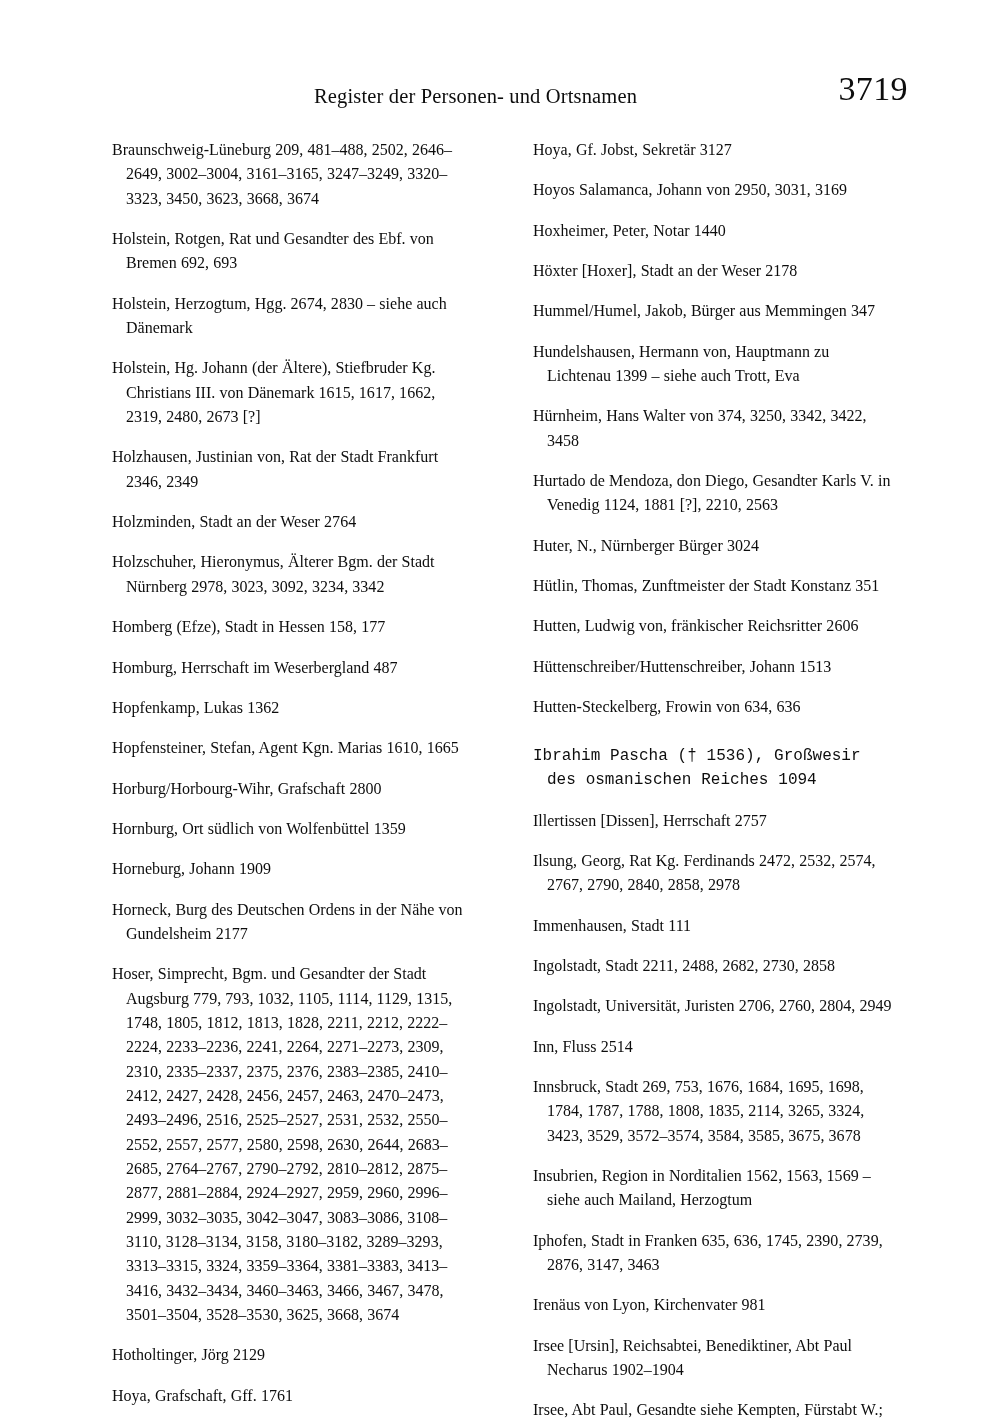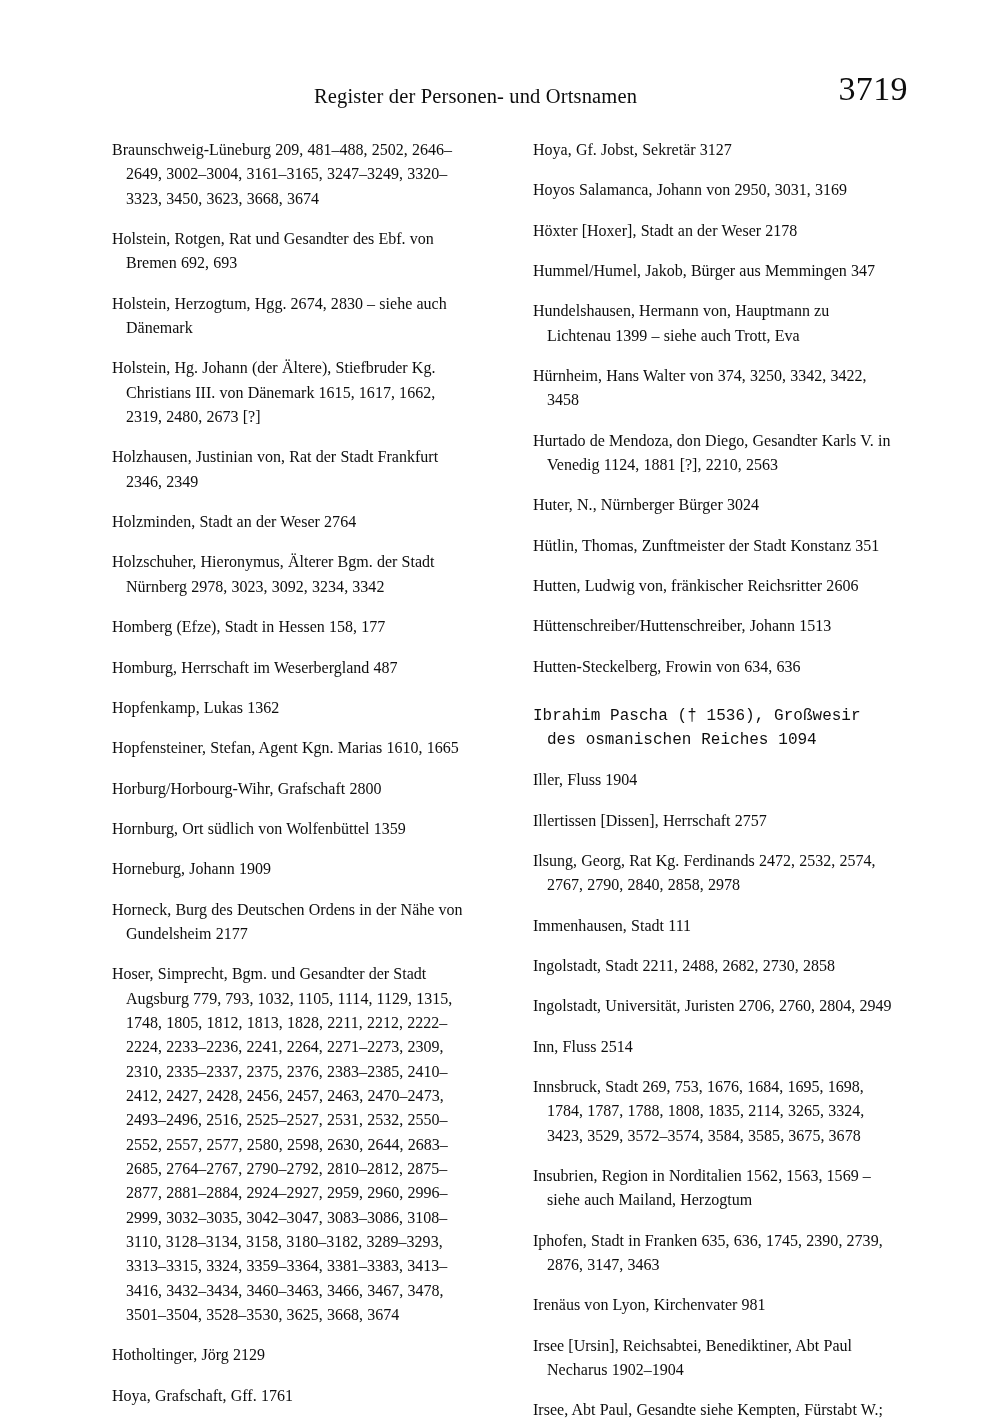--- a/index.html
+++ b/index.html
@@ -92,32 +92,32 @@
         <p class="entry">Horneburg, Johann  1909</p>
         <p class="entry">Horneck, Burg des Deutschen Ordens in der Nähe von Gundelsheim  2177</p>
         <p class="entry">Hoser, Simprecht, Bgm. und Gesandter der Stadt Augsburg  779, 793, 1032, 1105, 1114, 1129, 1315, 1748, 1805, 1812, 1813, 1828, 2211, 2212, 2222–2224, 2233–2236, 2241, 2264, 2271–2273, 2309, 2310, 2335–2337, 2375, 2376, 2383–2385, 2410–2412, 2427, 2428, 2456, 2457, 2463, 2470–2473, 2493–2496, 2516, 2525–2527, 2531, 2532, 2550–2552, 2557, 2577, 2580, 2598, 2630, 2644, 2683–2685, 2764–2767, 2790–2792, 2810–2812, 2875–2877, 2881–2884, 2924–2927, 2959, 2960, 2996–2999, 3032–3035, 3042–3047, 3083–3086, 3108–3110, 3128–3134, 3158, 3180–3182, 3289–3293, 3313–3315, 3324, 3359–3364, 3381–3383, 3413–3416, 3432–3434, 3460–3463, 3466, 3467, 3478, 3501–3504, 3528–3530, 3625, 3668, 3674</p>
         <p class="entry">Hotholtinger, Jörg  2129</p>
         <p class="entry">Hoya, Grafschaft, Gff.  1761</p>
         <p class="entry">Hoya, Gf. Jobst II.  693, 1751–1754, 2287, 2288</p>
       </div>
     <div class="column">
         <p class="entry">Hoya, Gf. Jobst, Sekretär  3127</p>
         <p class="entry">Hoyos Salamanca, Johann von  2950, 3031, 3169</p>
+        <p class="entry">Hoxheimer, Peter, Notar  1440</p>
         <p class="entry">Höxter [Hoxer], Stadt an der Weser  2178</p>
         <p class="entry">Hummel/Humel, Jakob, Bürger aus Memmingen  347</p>
         <p class="entry">Hundelshausen, Hermann von, Hauptmann zu Lichtenau  1399 – siehe auch Trott, Eva</p>
         <p class="entry">Hürnheim, Hans Walter von  374, 3250, 3342, 3422, 3458</p>
         <p class="entry">Hurtado de Mendoza, don Diego, Gesandter Karls V. in Venedig  1124, 1881 [?], 2210, 2563</p>
         <p class="entry">Huter, N., Nürnberger Bürger  3024</p>
         <p class="entry">Hütlin, Thomas, Zunftmeister der Stadt Konstanz  351</p>
         <p class="entry">Hutten, Ludwig von, fränkischer Reichsritter 2606</p>
         <p class="entry">Hüttenschreiber/Huttenschreiber, Johann 1513</p>
         <p class="entry">Hutten-Steckelberg, Frowin von  634, 636</p>
         <p class="entry gap-before">Ibrahim Pascha († 1536), Großwesir des osmanischen Reiches  1094</p>
-        <p class="entry">Iller, Fluss  1904</p>
         <p class="entry">Illertissen [Dissen], Herrschaft  2757</p>
         <p class="entry">Ilsung, Georg, Rat Kg. Ferdinands  2472, 2532, 2574, 2767, 2790, 2840, 2858, 2978</p>
         <p class="entry">Immenhausen, Stadt  111</p>
         <p class="entry">Ingolstadt, Stadt  2211, 2488, 2682, 2730, 2858</p>
         <p class="entry">Ingolstadt, Universität, Juristen  2706, 2760, 2804, 2949</p>
         <p class="entry">Inn, Fluss  2514</p>
         <p class="entry">Innsbruck, Stadt  269, 753, 1676, 1684, 1695, 1698, 1784, 1787, 1788, 1808, 1835, 2114, 3265, 3324, 3423, 3529, 3572–3574, 3584, 3585, 3675, 3678</p>
         <p class="entry">Insubrien, Region in Norditalien  1562, 1563, 1569 – siehe auch Mailand, Herzogtum</p>
         <p class="entry">Iphofen, Stadt in Franken  635, 636, 1745, 2390, 2739, 2876, 3147, 3463</p>
         <p class="entry">Irenäus von Lyon, Kirchenvater  981</p>

